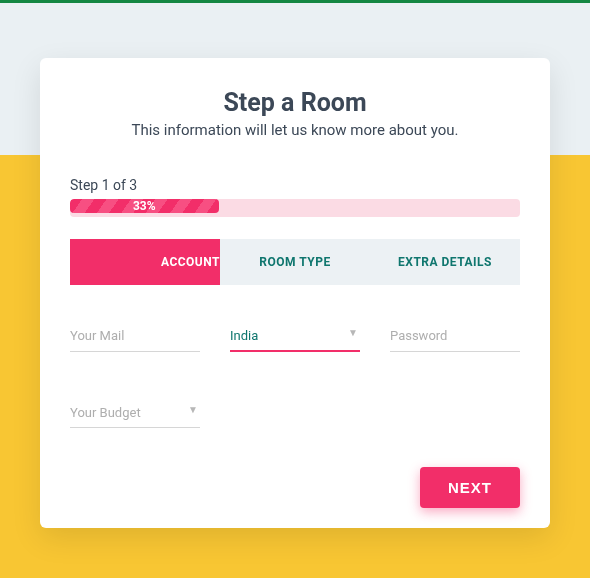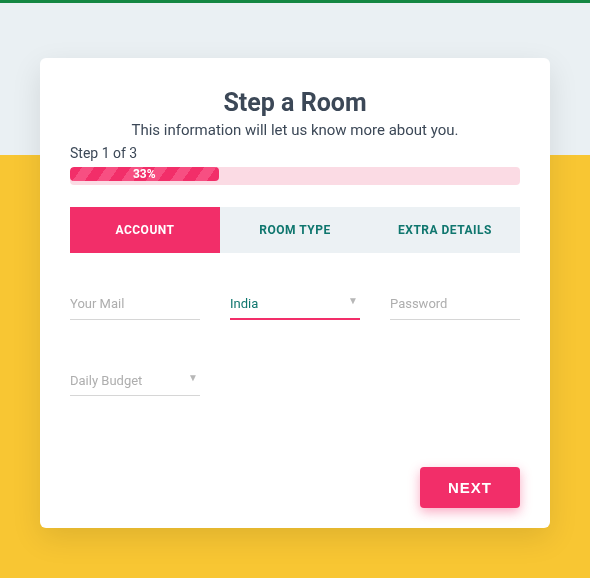--- a/index.html
+++ b/index.html
@@ -44,21 +44,21 @@
       font-weight: 700;
       color: #3c4857;
     }
     .subtitle {
       text-align: center;
       font-size: 15px;
       color: #3c4857;
       margin-top: 4px;
     }
     .step-label {
-      margin-top: 6px;
+      margin-top: 38px;
       font-size: 14px;
       color: #3c4857;
     }
     .progress-track {
       margin-top: 6px;
       height: 18px;
       border-radius: 4px;
       background: #fbdbe4;
       position: relative;
       overflow: hidden;
@@ -95,20 +95,21 @@
       font-size: 12px;
       font-weight: 700;
       letter-spacing: 0.5px;
       cursor: pointer;
       background: #ecf1f4;
       color: #0f766e;
     }
     .tab.active {
       background: #f22e69;
       color: #fff;
+      text-align: right;
     }
     .form-grid {
       display: grid;
       grid-template-columns: 1fr 1fr 1fr;
       column-gap: 30px;
       row-gap: 50px;
       margin-top: 40px;
     }
     .field {
       position: relative;
@@ -194,21 +195,21 @@
     <div class="field select active">
       <span class="field-label">India</span>
       <span class="caret">▼</span>
     </div>
 
     <div class="field">
       <span class="field-label">Password</span>
     </div>
 
     <div class="field select">
-      <span class="field-label">Daily Budget</span>
+      <span class="field-label">Your Budget</span>
       <span class="caret">▼</span>
     </div>
 
   </div>
 
   <div class="actions">
     <button class="next-btn">NEXT</button>
   </div>
 
 </div>

